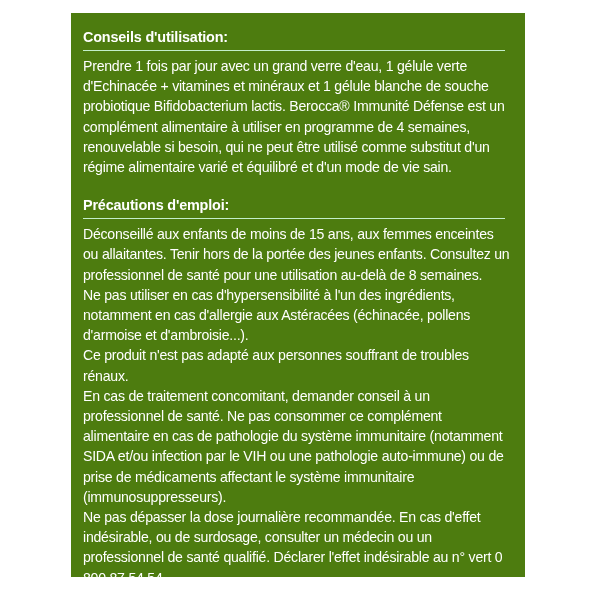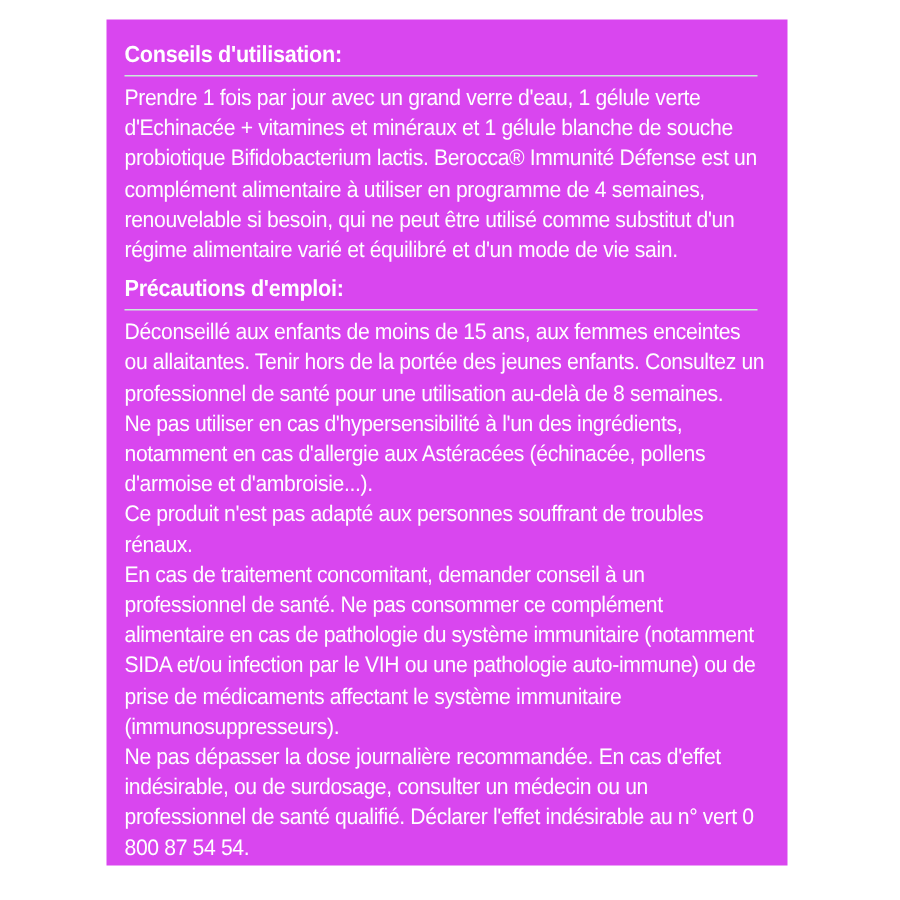--- a/index.html
+++ b/index.html
@@ -27,21 +27,21 @@
     height: 564px;
     background: #1ed14b;
     box-sizing: border-box;
     padding: 14px 12px 0 12px;
     overflow: hidden;
   }
   .section {
     margin: 0;
   }
   .section + .section {
-    margin-top: 6px;
+    margin-top: 18px;
   }
   .heading {
     color: #ffffff;
     font-size: 15.5px;
     font-weight: bold;
     letter-spacing: -0.2px;
     line-height: 19px;
     margin: 0 0 4px 0;
     white-space: nowrap;
     transform: scaleX(0.93);
@@ -64,21 +64,21 @@
     width: 106%;
   }
   .body-text p {
     margin: 0;
   }
 </style>
 </head>
 <body>
 
 <div class="page" style="background: rgb(255, 255, 255);">
-  <div class="panel" style="background: #d946ef;">
+  <div class="panel" style="background: #4d7c0f;">
 
     <div class="section">
       <div class="heading" style="color: rgb(255, 255, 255);">Conseils d'utilisation:</div>
       <div class="rule" style="background: rgb(201, 245, 214);"></div>
       <div class="body-text" style="color: rgb(255, 255, 255);">
         <p>Prendre 1 fois par jour avec un grand verre d'eau, 1 gélule verte d'Echinacée + vitamines et minéraux et 1 gélule blanche de souche probiotique Bifidobacterium lactis. Berocca® Immunité Défense est un complément alimentaire à utiliser en programme de 4 semaines, renouvelable si besoin, qui ne peut être utilisé comme substitut d'un régime alimentaire varié et équilibré et d'un mode de vie sain.</p>
       </div>
     </div>
 
     <div class="section">

